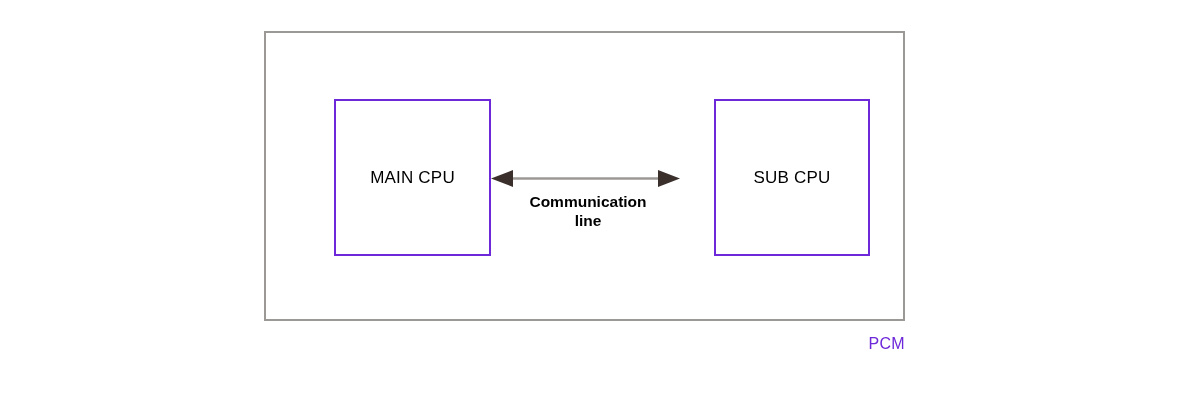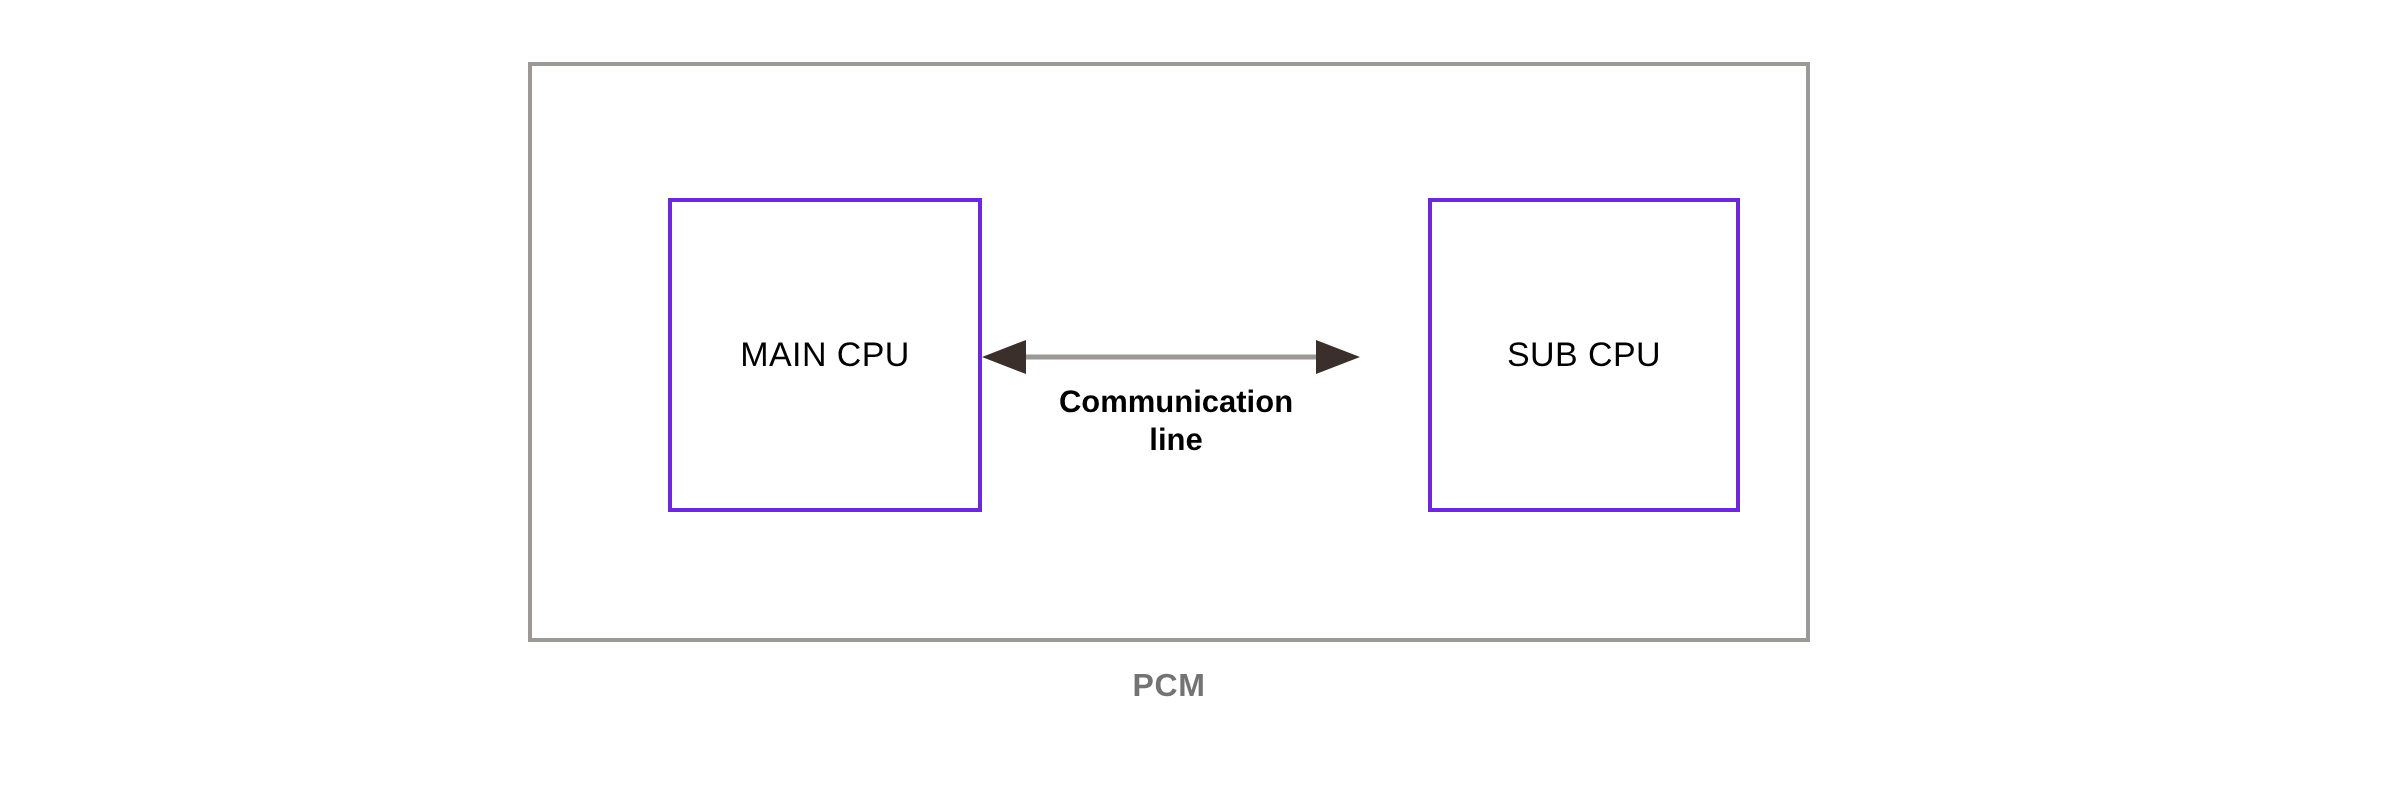--- a/index.html
+++ b/index.html
@@ -96,25 +96,25 @@
     white-space: nowrap;
     text-align: center;
   }
 
   
   .outer-caption {
     position: absolute;
     left: 264px;
     top: 334px;
     width: 641px;
-    text-align: center;
+    text-align: right;
     font-size: 16px;
-    font-weight: bold;
+    font-weight: normal;
     letter-spacing: 0.3px;
-    color: #737373;
+    color: #6d28d9;
     line-height: 1.2;
   }
 </style>
 </head>
 <body>
 
 <div id="diagram-canvas">
 
   <div class="outer-box"></div>
 

